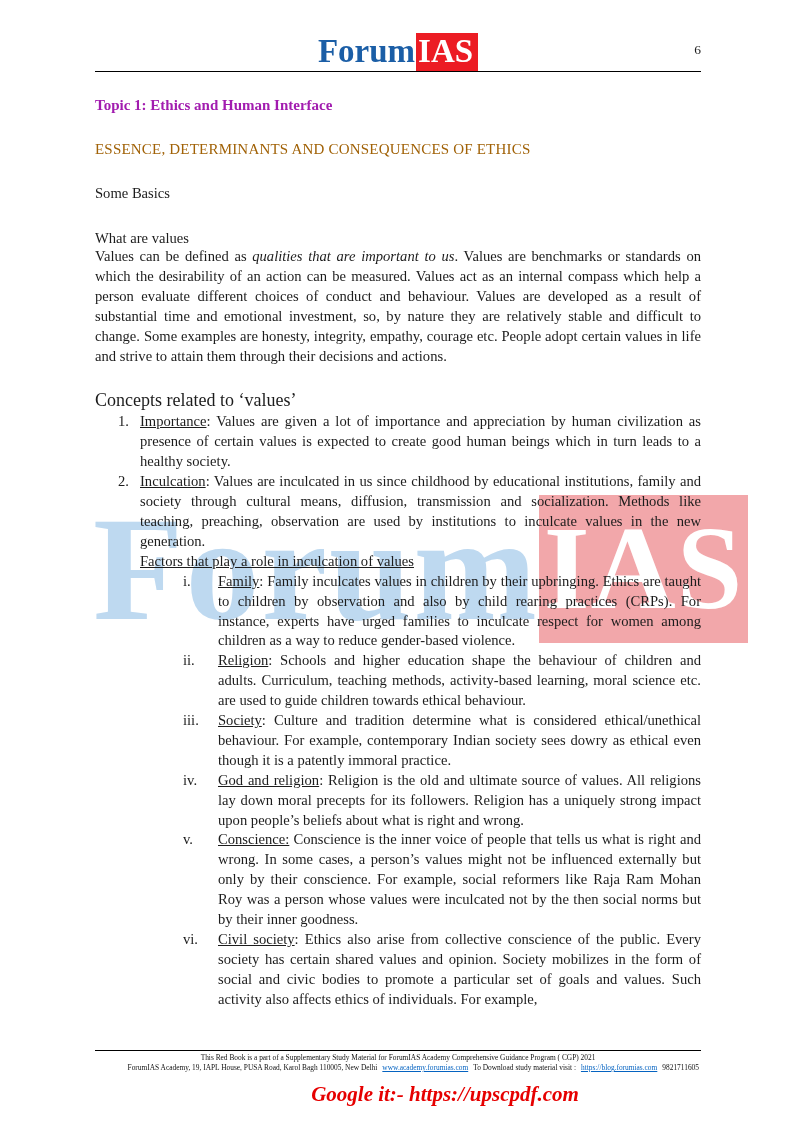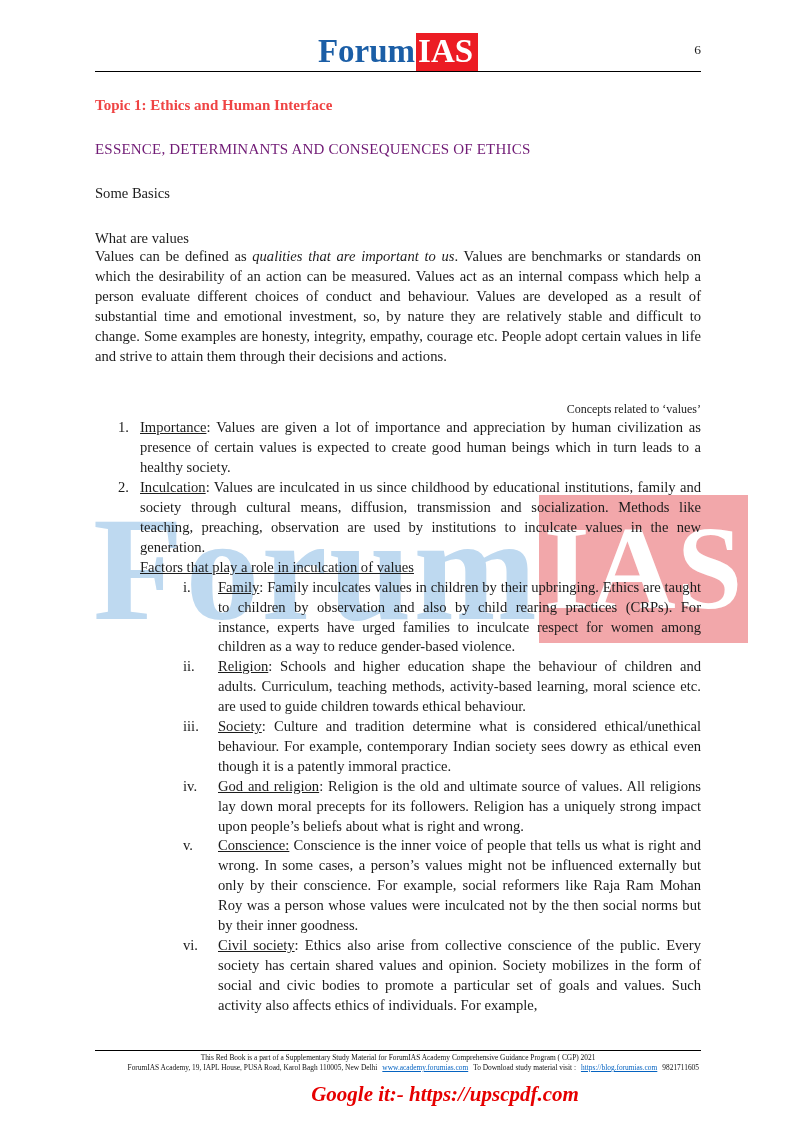--- a/index.html
+++ b/index.html
@@ -34,28 +34,28 @@
   
   .content{
     position:absolute;left:95px;top:0;width:606px;z-index:1;
   }
   .header{position:relative;padding-top:33px;text-align:center;}
   .logo{display:inline-block;font-weight:bold;font-size:33px;line-height:36px;}
   .logo-forum{color:#1b5ea6;font-family:"Liberation Serif", serif;}
   .logo-ias-box{background:#ec1c24;color:#ffffff;padding:0 5px 2px 2px;margin-left:1px;font-family:"Liberation Serif", serif;}
   .page-number{position:absolute;right:0;top:42px;font-size:13.5px;}
   .rule{border:none;border-top:1.6px solid #000;margin:2px 0 0 0;}
-  .topic-title{color:#ef4444;font-weight:600;font-size:15px;margin-top:25px;}
-  .section-heading{color:#701a75;font-size:15px;letter-spacing:.2px;margin-top:27px;}
+  .topic-title{color:#a21caf;font-weight:600;font-size:15px;margin-top:25px;}
+  .section-heading{color:#a16207;font-size:15px;letter-spacing:.2px;margin-top:27px;}
   .sub-heading{font-size:14.6px;margin-top:27px;}
   .para-heading{font-size:14.6px;margin-top:28px;}
   .body-text{
     font-size:14.6px;line-height:19.9px;text-align:justify;font-family:Liberation Serif, serif;
   }
-  .concepts-heading{font-size:12px;margin-top:36px;text-align:right;}
+  .concepts-heading{font-size:18px;margin-top:24px;}
   .num-list{margin-left:23px;margin-top:1px;}
   .num-row{display:flex;font-size:14.6px;line-height:19.9px;}
   .num-cell{width:22px;flex:none;}
   .num-text{flex:1;text-align:justify;}
   .u{text-decoration:underline;}
   .it{font-style:italic;}
   .factors-heading{font-size:14.6px;line-height:19.9px;}
   .roman-row{display:flex;font-size:14.6px;line-height:19.9px;}
   .roman-gap{width:65px;flex:none;}
   .roman-cell{width:35px;flex:none;}

